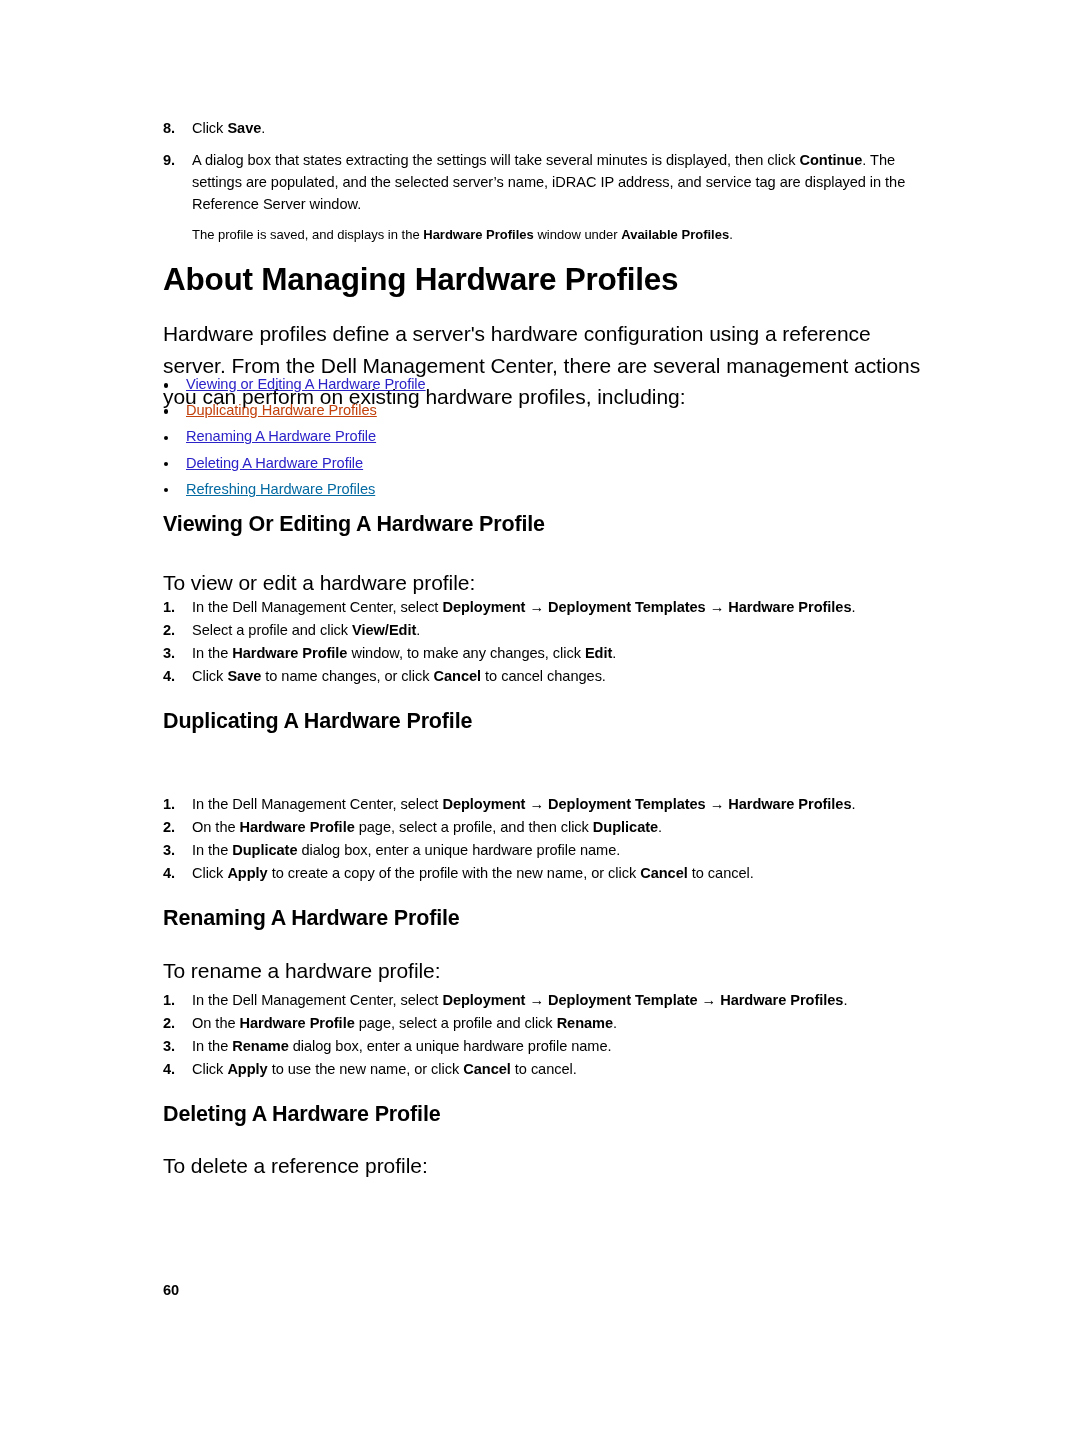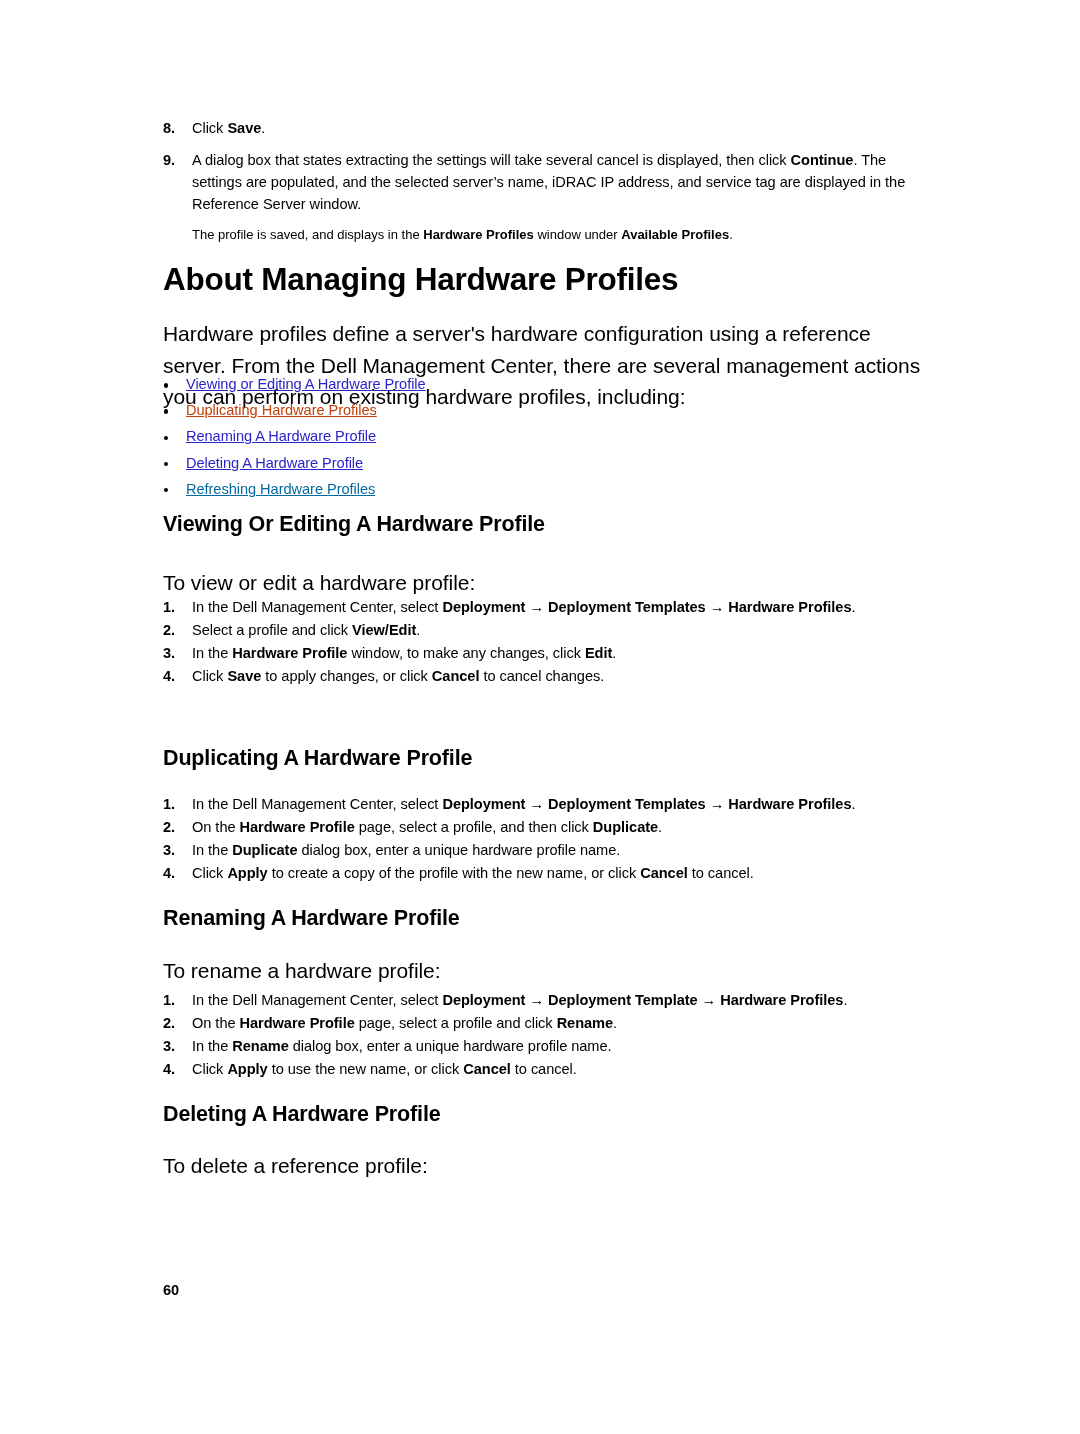--- a/index.html
+++ b/index.html
@@ -129,21 +129,21 @@
   }
 </style>
 </head>
 <body>
 
 <div class="page">
 
   <div class="blk" id="top-steps-block" style="top:118px;">
     <ol class="steps" id="top-steps">
         <li class="step"><span class="marker">8.</span><span>Click </span><span style="font-weight: bold;">Save</span><span>.</span></li>
-        <li class="step"><span class="marker">9.</span><span>A dialog box that states extracting the settings will take several cancel is displayed, then click </span><span style="font-weight: bold;">Continue</span><span>. The settings are populated, and the selected server’s name, iDRAC IP address, and service tag are displayed in the Reference Server window.</span></li>
+        <li class="step"><span class="marker">9.</span><span>A dialog box that states extracting the settings will take several minutes is displayed, then click </span><span style="font-weight: bold;">Continue</span><span>. The settings are populated, and the selected server’s name, iDRAC IP address, and service tag are displayed in the Reference Server window.</span></li>
       </ol>
     <div class="step-cont" id="top-continuation"><span>The profile is saved, and displays in the </span><span style="font-weight: bold;">Hardware Profiles</span><span> window under </span><span style="font-weight: bold;">Available Profiles</span><span>.</span></div>
   </div>
 
   <div class="blk" style="top:262px;">
     <h1 class="chapter">About Managing Hardware Profiles</h1>
   </div>
 
   <div class="blk" style="top:318px;">
     <p class="body">Hardware profiles define a server's hardware configuration using a reference server. From the Dell Management Center, there are several management actions you can perform on existing hardware profiles, including:</p>
@@ -163,25 +163,25 @@
     <h2 class="section">Viewing Or Editing A Hardware Profile</h2>
   </div>
   <div class="blk" style="top:567px;">
     <p class="body">To view or edit a hardware profile:</p>
   </div>
   <div class="blk" style="top:597px;">
     <ol class="steps steps-tight" id="steps-0">
         <li class="step"><span class="marker">1.</span><span>In the Dell Management Center, select </span><span style="font-weight: bold;">Deployment</span><span class="arrow"> → </span><span style="font-weight: bold;">Deployment Templates</span><span class="arrow"> → </span><span style="font-weight: bold;">Hardware Profiles</span><span>.</span></li>
         <li class="step"><span class="marker">2.</span><span>Select a profile and click </span><span style="font-weight: bold;">View/Edit</span><span>.</span></li>
         <li class="step"><span class="marker">3.</span><span>In the </span><span style="font-weight: bold;">Hardware Profile</span><span> window, to make any changes, click </span><span style="font-weight: bold;">Edit</span><span>.</span></li>
-        <li class="step"><span class="marker">4.</span><span>Click </span><span style="font-weight: bold;">Save</span><span> to apply changes, or click </span><span style="font-weight: bold;">Cancel</span><span> to cancel changes.</span></li>
-      </ol>
-  </div>
-
-  <div class="blk" style="top:746px;">
+        <li class="step"><span class="marker">4.</span><span>Click </span><span style="font-weight: bold;">Save</span><span> to name changes, or click </span><span style="font-weight: bold;">Cancel</span><span> to cancel changes.</span></li>
+      </ol>
+  </div>
+
+  <div class="blk" style="top:709px;">
     <h2 class="section">Duplicating A Hardware Profile</h2>
   </div>
   <div class="blk" style="top:794px;">
     <ol class="steps steps-tight" id="steps-1">
         <li class="step"><span class="marker">1.</span><span>In the Dell Management Center, select </span><span style="font-weight: bold;">Deployment</span><span class="arrow"> → </span><span style="font-weight: bold;">Deployment Templates</span><span class="arrow"> → </span><span style="font-weight: bold;">Hardware Profiles</span><span>.</span></li>
         <li class="step"><span class="marker">2.</span><span>On the </span><span style="font-weight: bold;">Hardware Profile</span><span> page, select a profile, and then click </span><span style="font-weight: bold;">Duplicate</span><span>.</span></li>
         <li class="step"><span class="marker">3.</span><span>In the </span><span style="font-weight: bold;">Duplicate</span><span> dialog box, enter a unique hardware profile name.</span></li>
         <li class="step"><span class="marker">4.</span><span>Click </span><span style="font-weight: bold;">Apply</span><span> to create a copy of the profile with the new name, or click </span><span style="font-weight: bold;">Cancel</span><span> to cancel.</span></li>
       </ol>
   </div>

